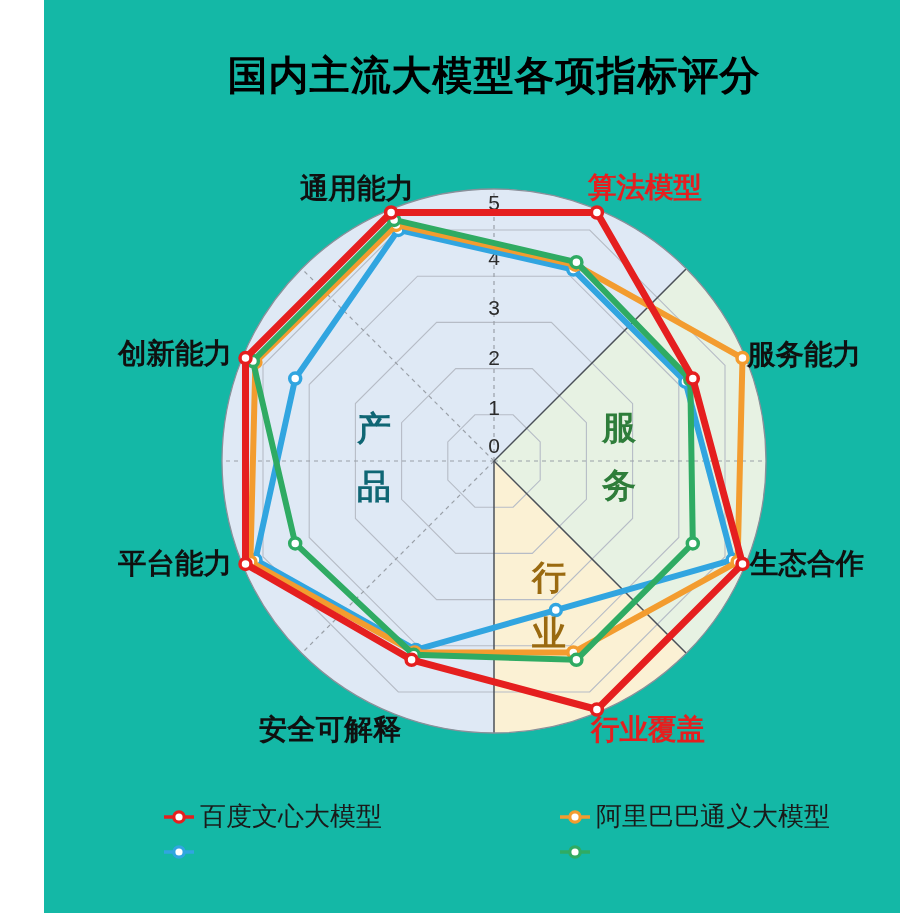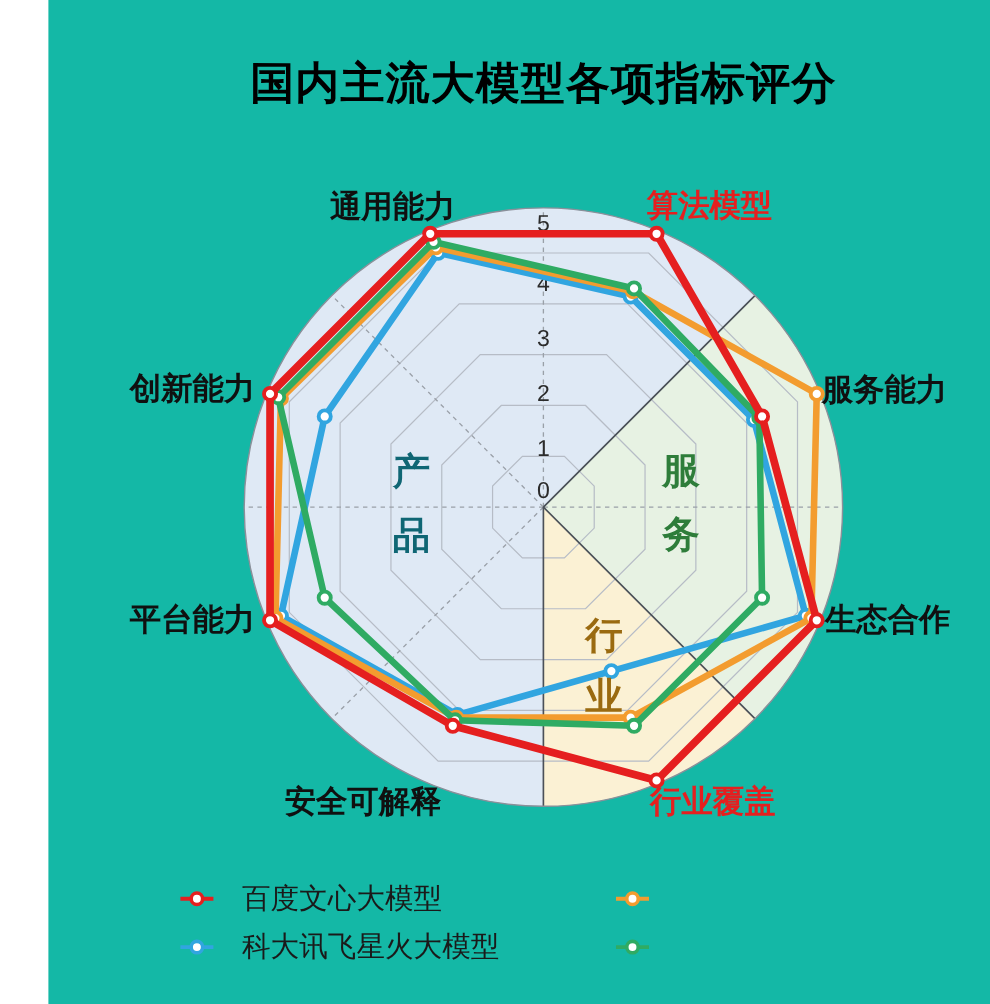--- a/index.html
+++ b/index.html
@@ -10,21 +10,21 @@
   }
   .title{
     position:absolute;top:48px;left:0;width:100%;text-align:center;
     font-size:40px;font-weight:bold;color:#000;letter-spacing:1px;
   }
   svg.chart{position:absolute;left:0;top:0;}
   .legend{
     position:absolute;left:118px;top:799px;width:720px;
     display:grid;grid-template-columns:396px auto;row-gap:9px;
   }
-  .legend-item{display:flex;align-items:center;gap:24px;font-size:26px;color:#1a1a1a;font-weight:500;}
+  .legend-item{display:flex;align-items:center;gap:4px;font-size:26px;color:#1a1a1a;font-weight:500;}
   .legend-item svg{display:block;flex:0 0 auto;}
   .axis-label{font-weight:600;}
 </style>
 </head>
 <body>
 
 <div class="page">
   <div class="title">国内主流大模型各项指标评分</div>
   <svg class="chart" id="chart-svg" width="900" height="913" viewBox="0 0 900 913">
       <path d="M 450 461 L 642.3 268.7 A 272 272 0 1 0 450.0 733.0 Z" fill="#dfe9f5" stroke="none"></path>
@@ -115,27 +115,27 @@
           <line x1="2" y1="9" x2="32" y2="9" stroke="#e51f1f" stroke-width="3.5"></line>
           <circle cx="17" cy="9" r="5.2" fill="#ffffff" stroke="#e51f1f" stroke-width="3.2"></circle>
         </svg>
         <span>百度文心大模型</span>
       </div>
       <div class="legend-item">
         <svg width="34" height="18">
           <line x1="2" y1="9" x2="32" y2="9" stroke="#f39c2f" stroke-width="3.5"></line>
           <circle cx="17" cy="9" r="5.2" fill="#ffffff" stroke="#f39c2f" stroke-width="3.2"></circle>
         </svg>
+        <span>阿里巴巴通义大模型</span>
       </div>
       <div class="legend-item">
         <svg width="34" height="18">
           <line x1="2" y1="9" x2="32" y2="9" stroke="#31a5e0" stroke-width="3.5"></line>
           <circle cx="17" cy="9" r="5.2" fill="#ffffff" stroke="#31a5e0" stroke-width="3.2"></circle>
         </svg>
-        <span>科大讯飞星火大模型</span>
       </div>
       <div class="legend-item">
         <svg width="34" height="18">
           <line x1="2" y1="9" x2="32" y2="9" stroke="#2fab63" stroke-width="3.5"></line>
           <circle cx="17" cy="9" r="5.2" fill="#ffffff" stroke="#2fab63" stroke-width="3.2"></circle>
         </svg>
       </div>
     </div>
 </div>
 

